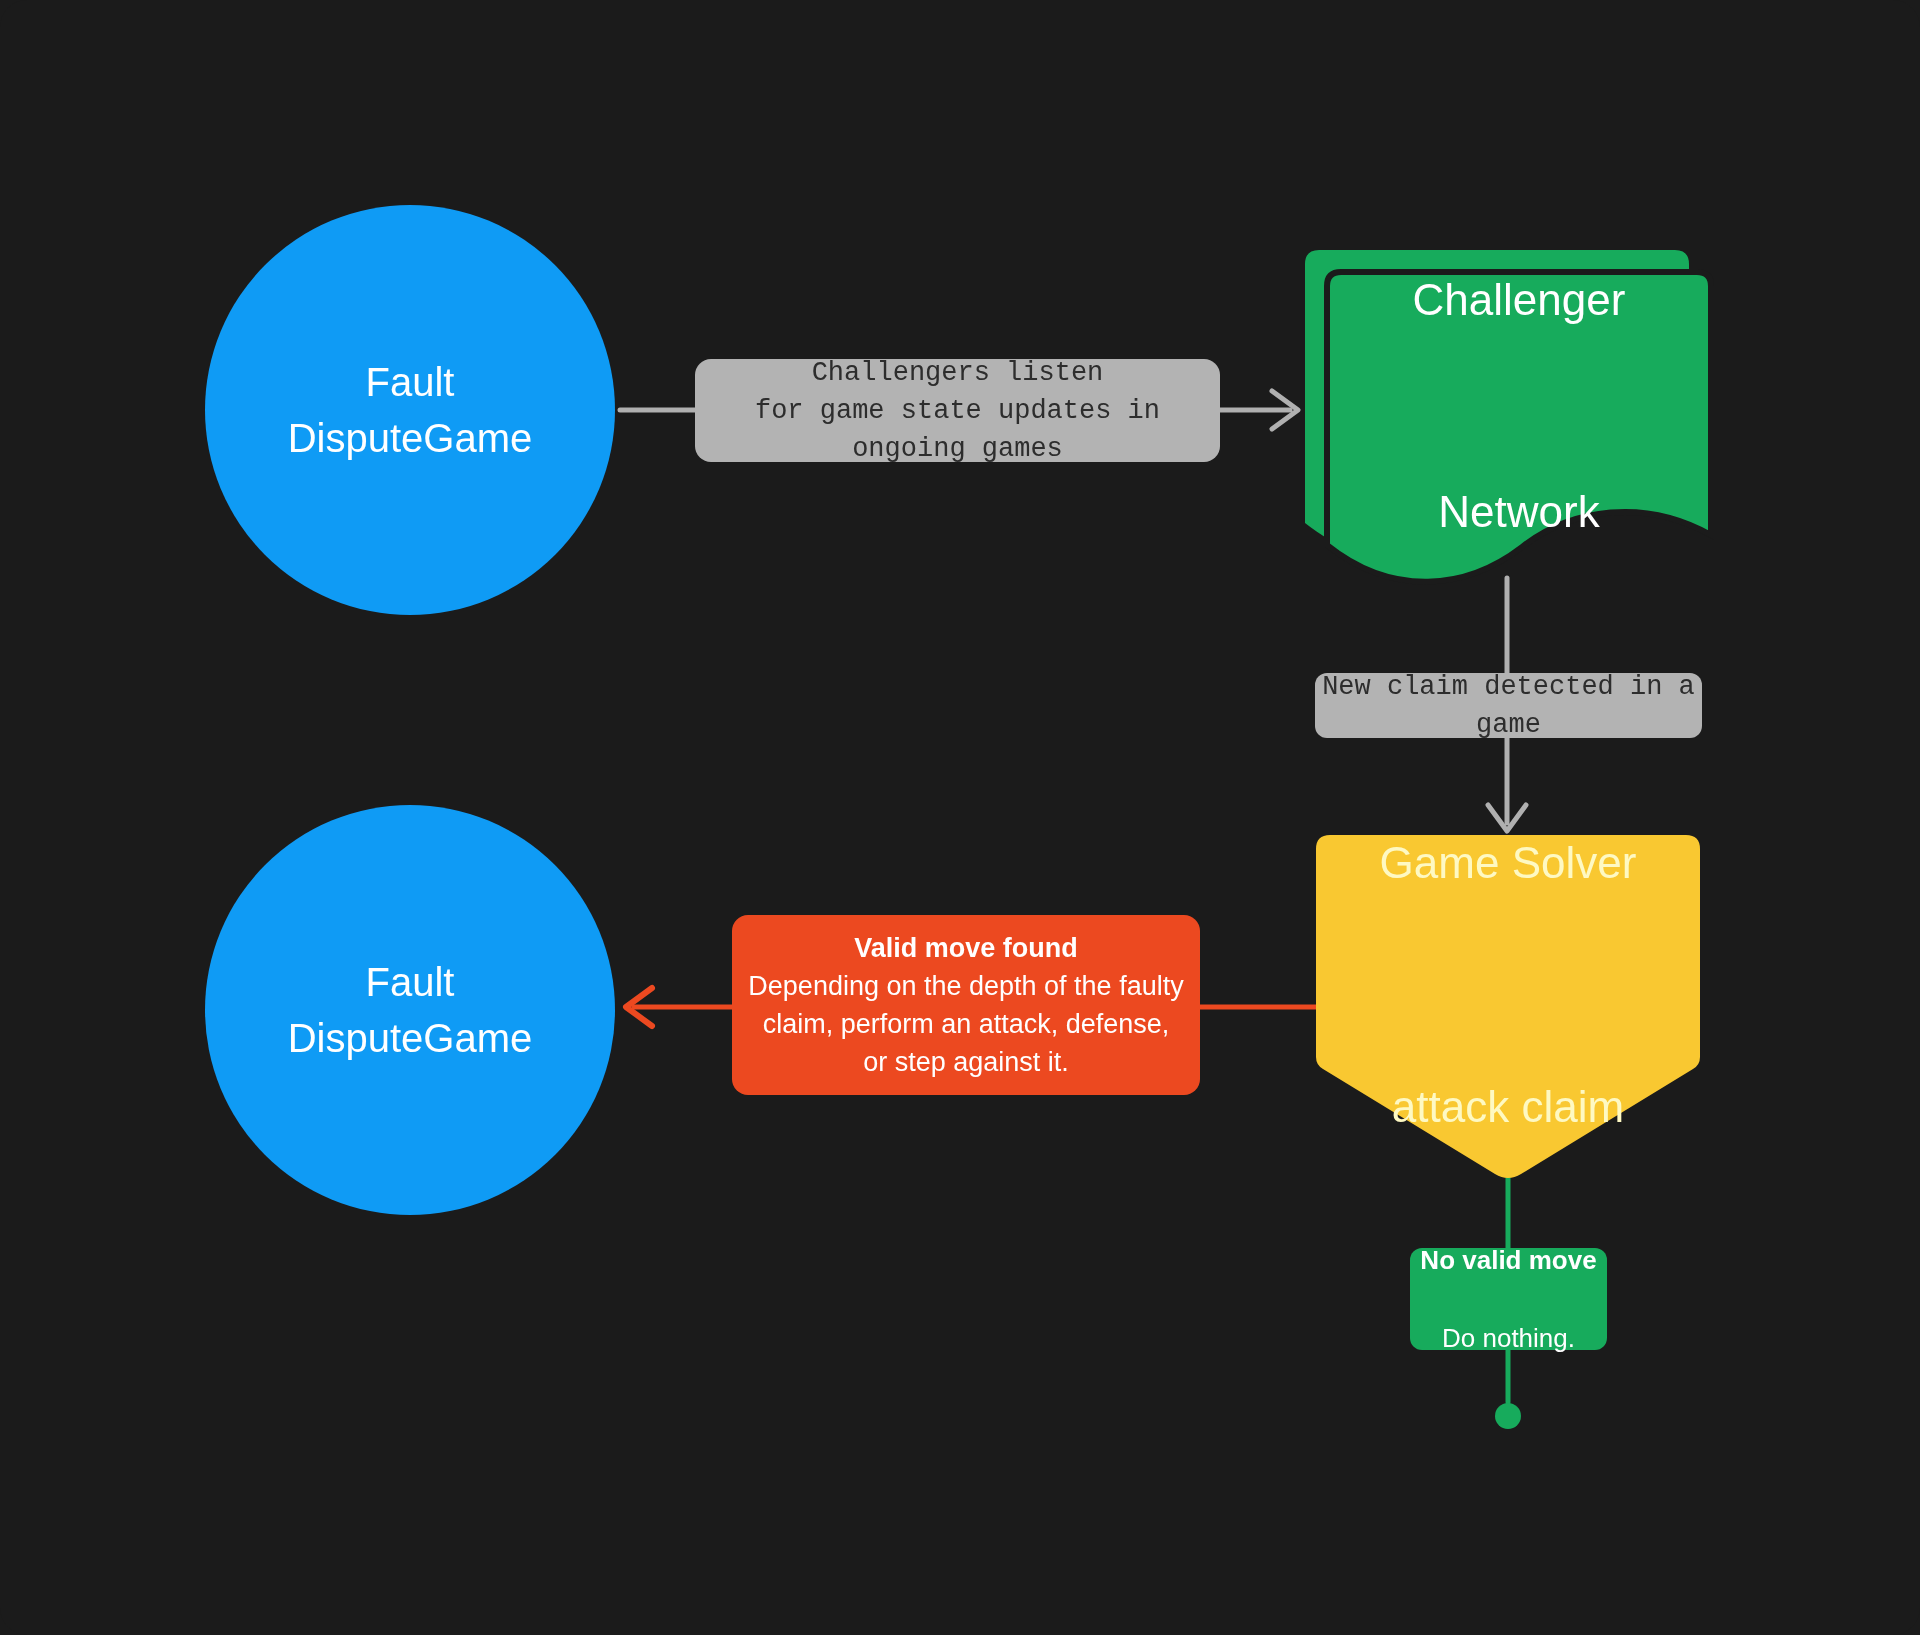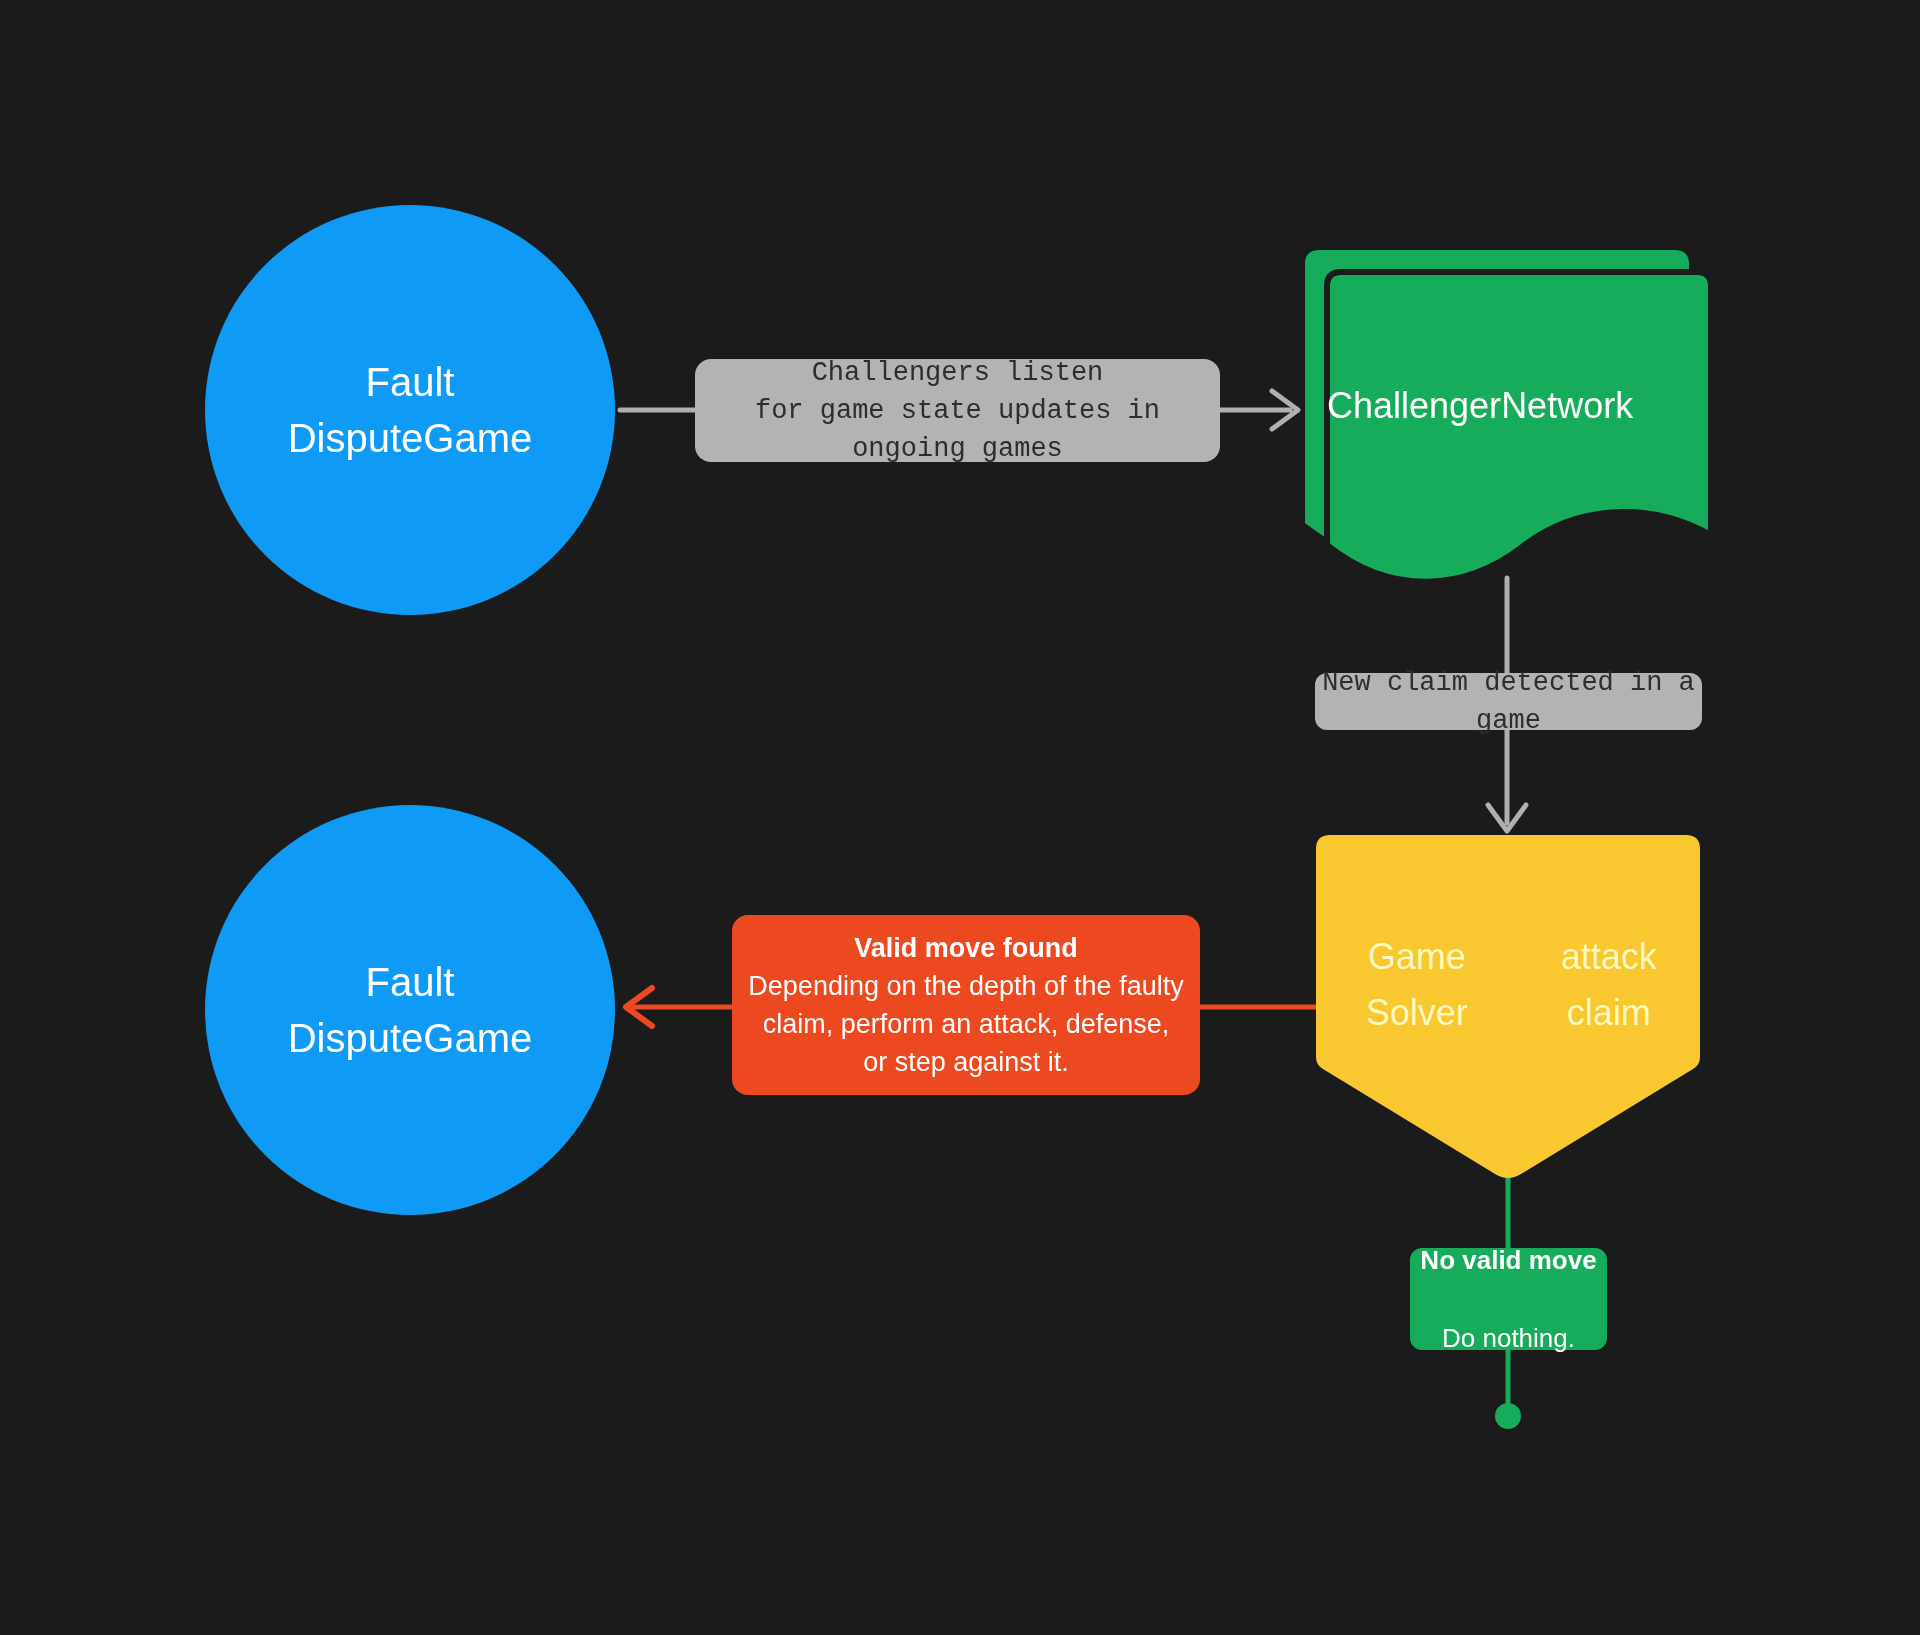--- a/index.html
+++ b/index.html
@@ -8,22 +8,22 @@
     font-family:"Liberation Sans","DejaVu Sans",sans-serif;overflow:hidden;border-radius:27px;
   }
   .abs{position:absolute;}
   svg.layer{position:absolute;left:0;top:0;z-index:1;}
   .circle{
     width:410px;height:410px;border-radius:50%;background:#0f9bf5;
     display:flex;flex-direction:column;justify-content:center;align-items:center;
     color:#ffffff;font-size:40px;line-height:56px;text-align:center;z-index:2;
   }
   .node-label{
-    display:flex;flex-direction:row;justify-content:flex-start;align-items:center;
-    text-align:center;font-size:36px;line-height:56px;z-index:3;pointer-events:none;
+    display:flex;flex-direction:column;justify-content:space-between;align-items:center;
+    text-align:center;font-size:44px;line-height:56px;z-index:3;pointer-events:none;
   }
   .label-green{color:#ffffff;}
   .label-yellow{color:#fef9c3;}
   .gray-label{
     background:#b3b3b3;color:#2d2d2d;border-radius:16px;
     display:flex;flex-direction:column;justify-content:center;align-items:center;
     text-align:center;font-size:27px;line-height:38px;z-index:2;font-family:Liberation Mono, monospace;
   }
   .red-box{
     background:#ec4920;color:#ffffff;border-radius:16px;
@@ -77,21 +77,21 @@
   <div class="abs node-label label-green" style="left:1327px;top:272px;width:384px;height:268px;">
     <div>Challenger</div>
     <div>Network</div>
   </div>
 
   <div class="abs gray-label" style="left:695px;top:359px;width:525px;height:103px;">
     <div>Challengers listen</div>
     <div>for game state updates in ongoing games</div>
   </div>
 
-  <div class="abs gray-label" style="left:1315px;top:673px;width:387px;height:57px;border-radius:12px;">
+  <div class="abs gray-label" style="left:1315px;top:673px;width:387px;height:65px;border-radius:12px;">
     <div>New claim detected in a game</div>
   </div>
 
   <div class="abs node-label label-yellow" style="left:1316px;top:835px;width:384px;height:300px;">
     <div>Game Solver</div>
     <div>attack claim</div>
   </div>
 
   <div class="abs red-box" style="left:732px;top:915px;width:468px;height:180px;">
     <div class="bold">Valid move found</div>

